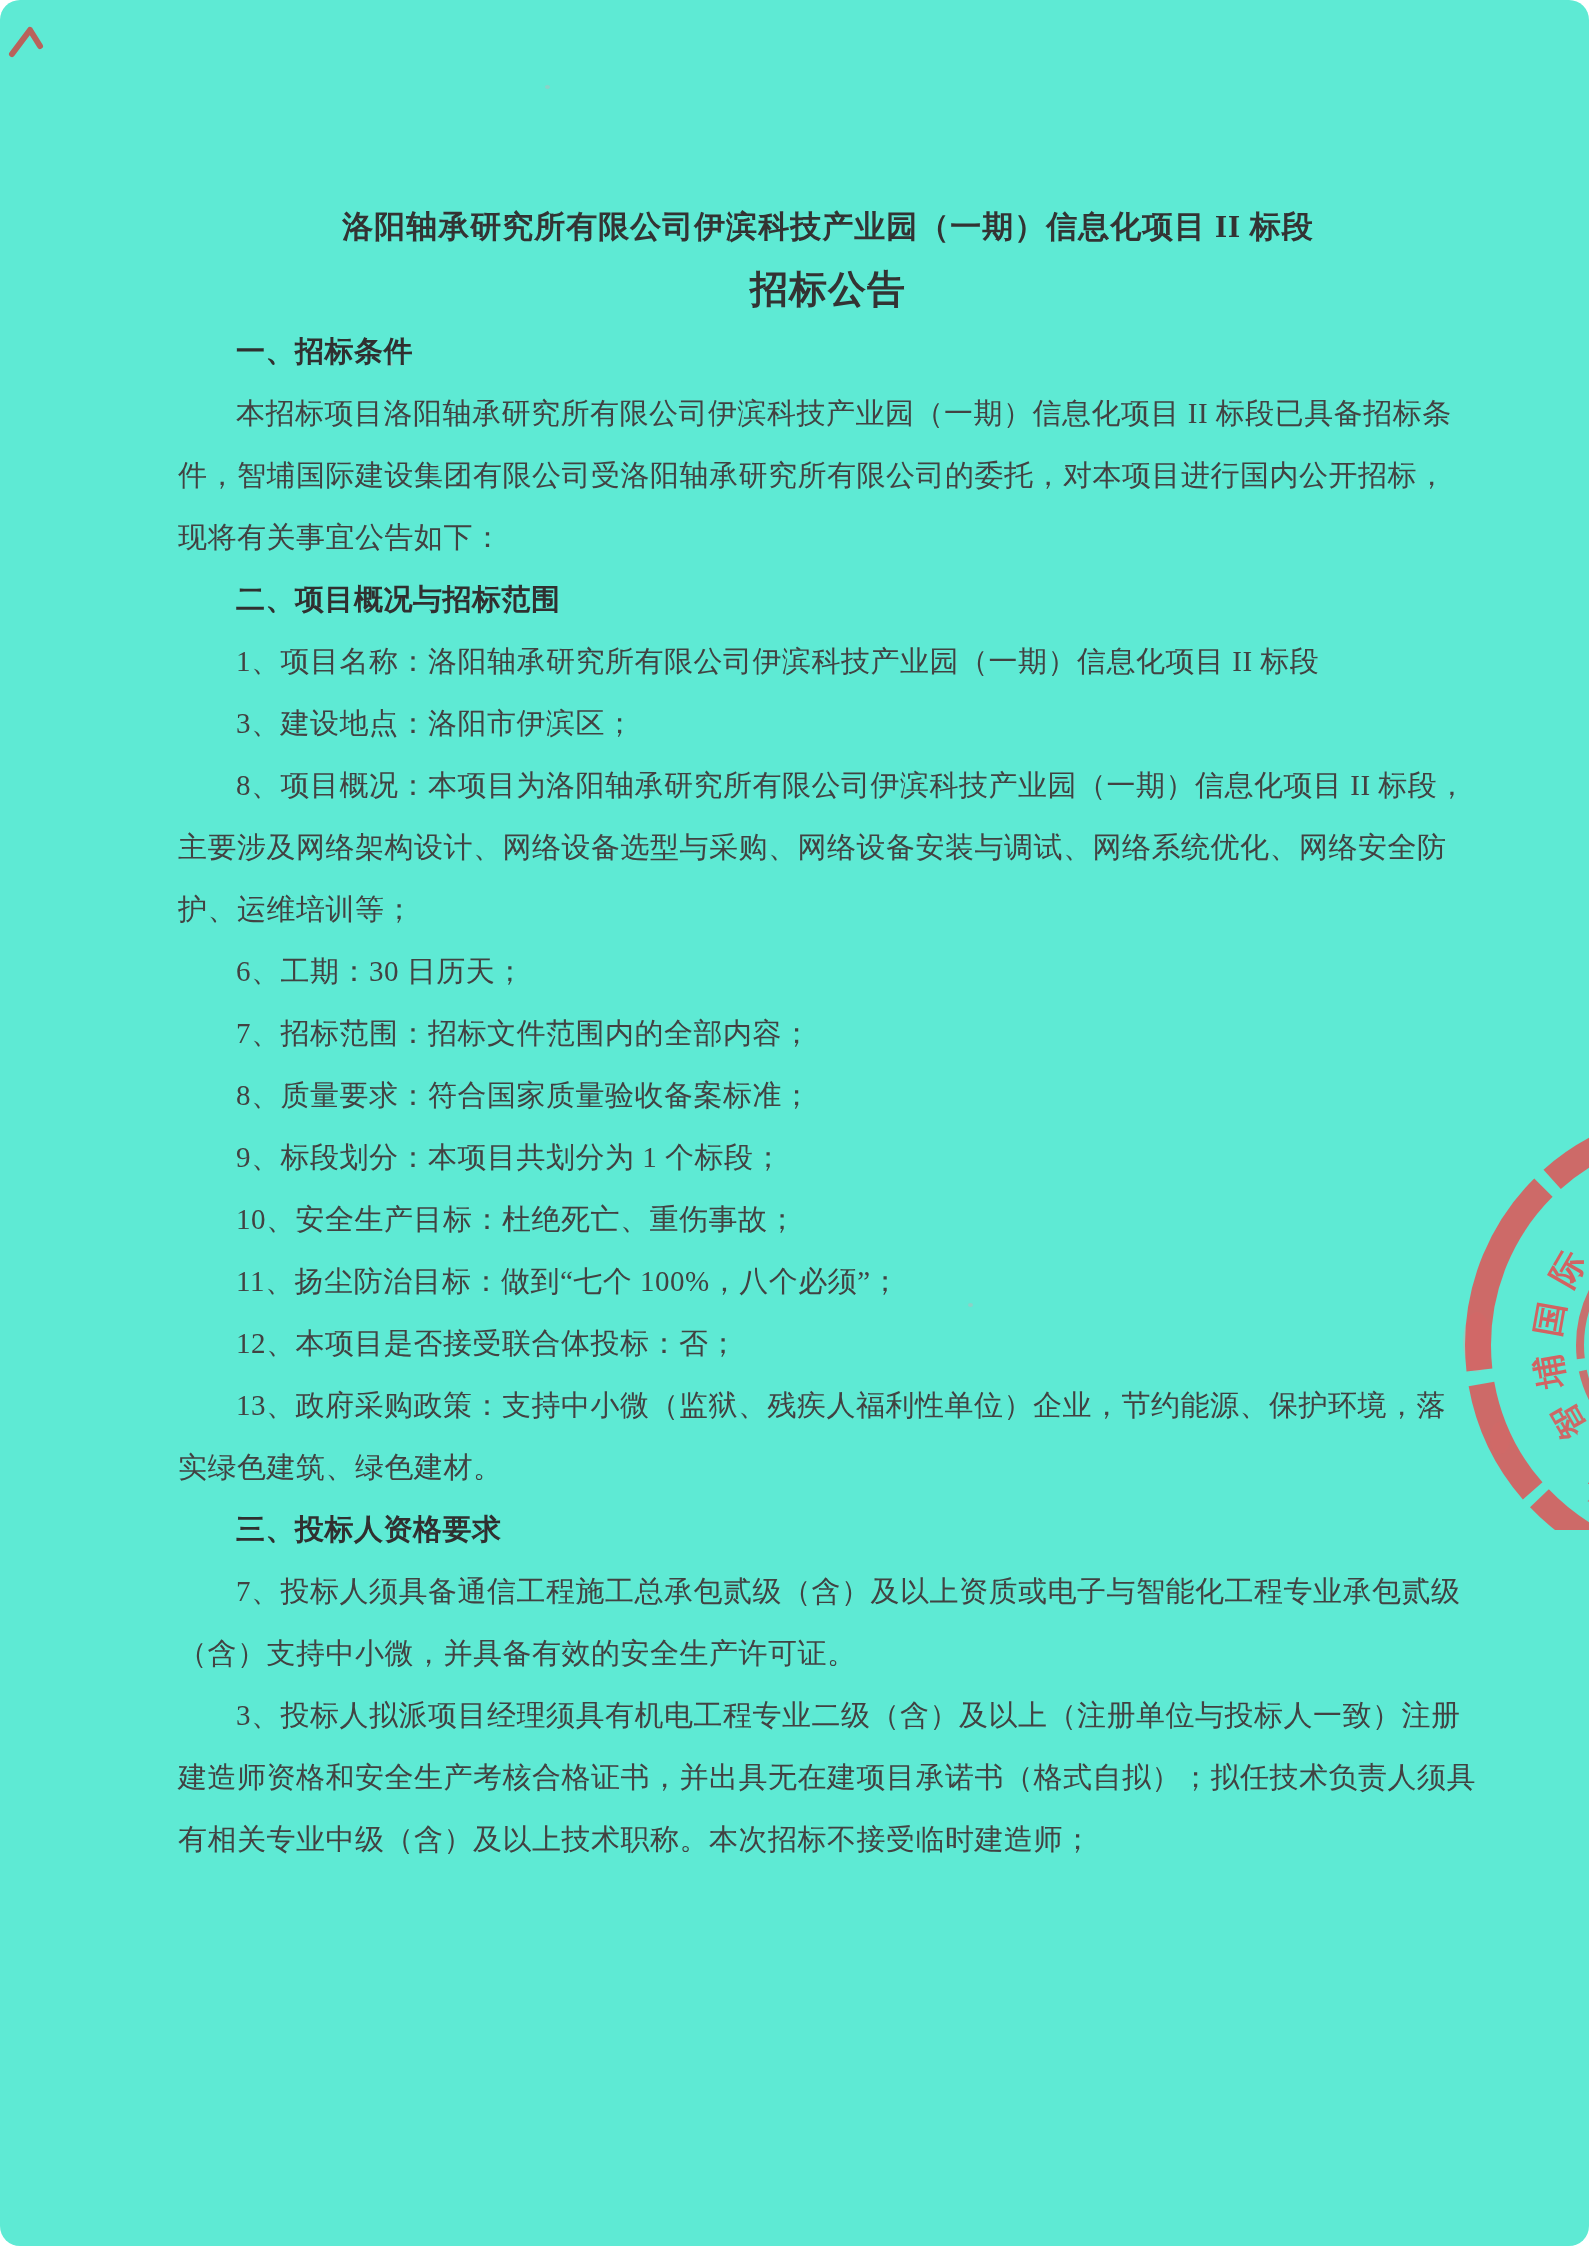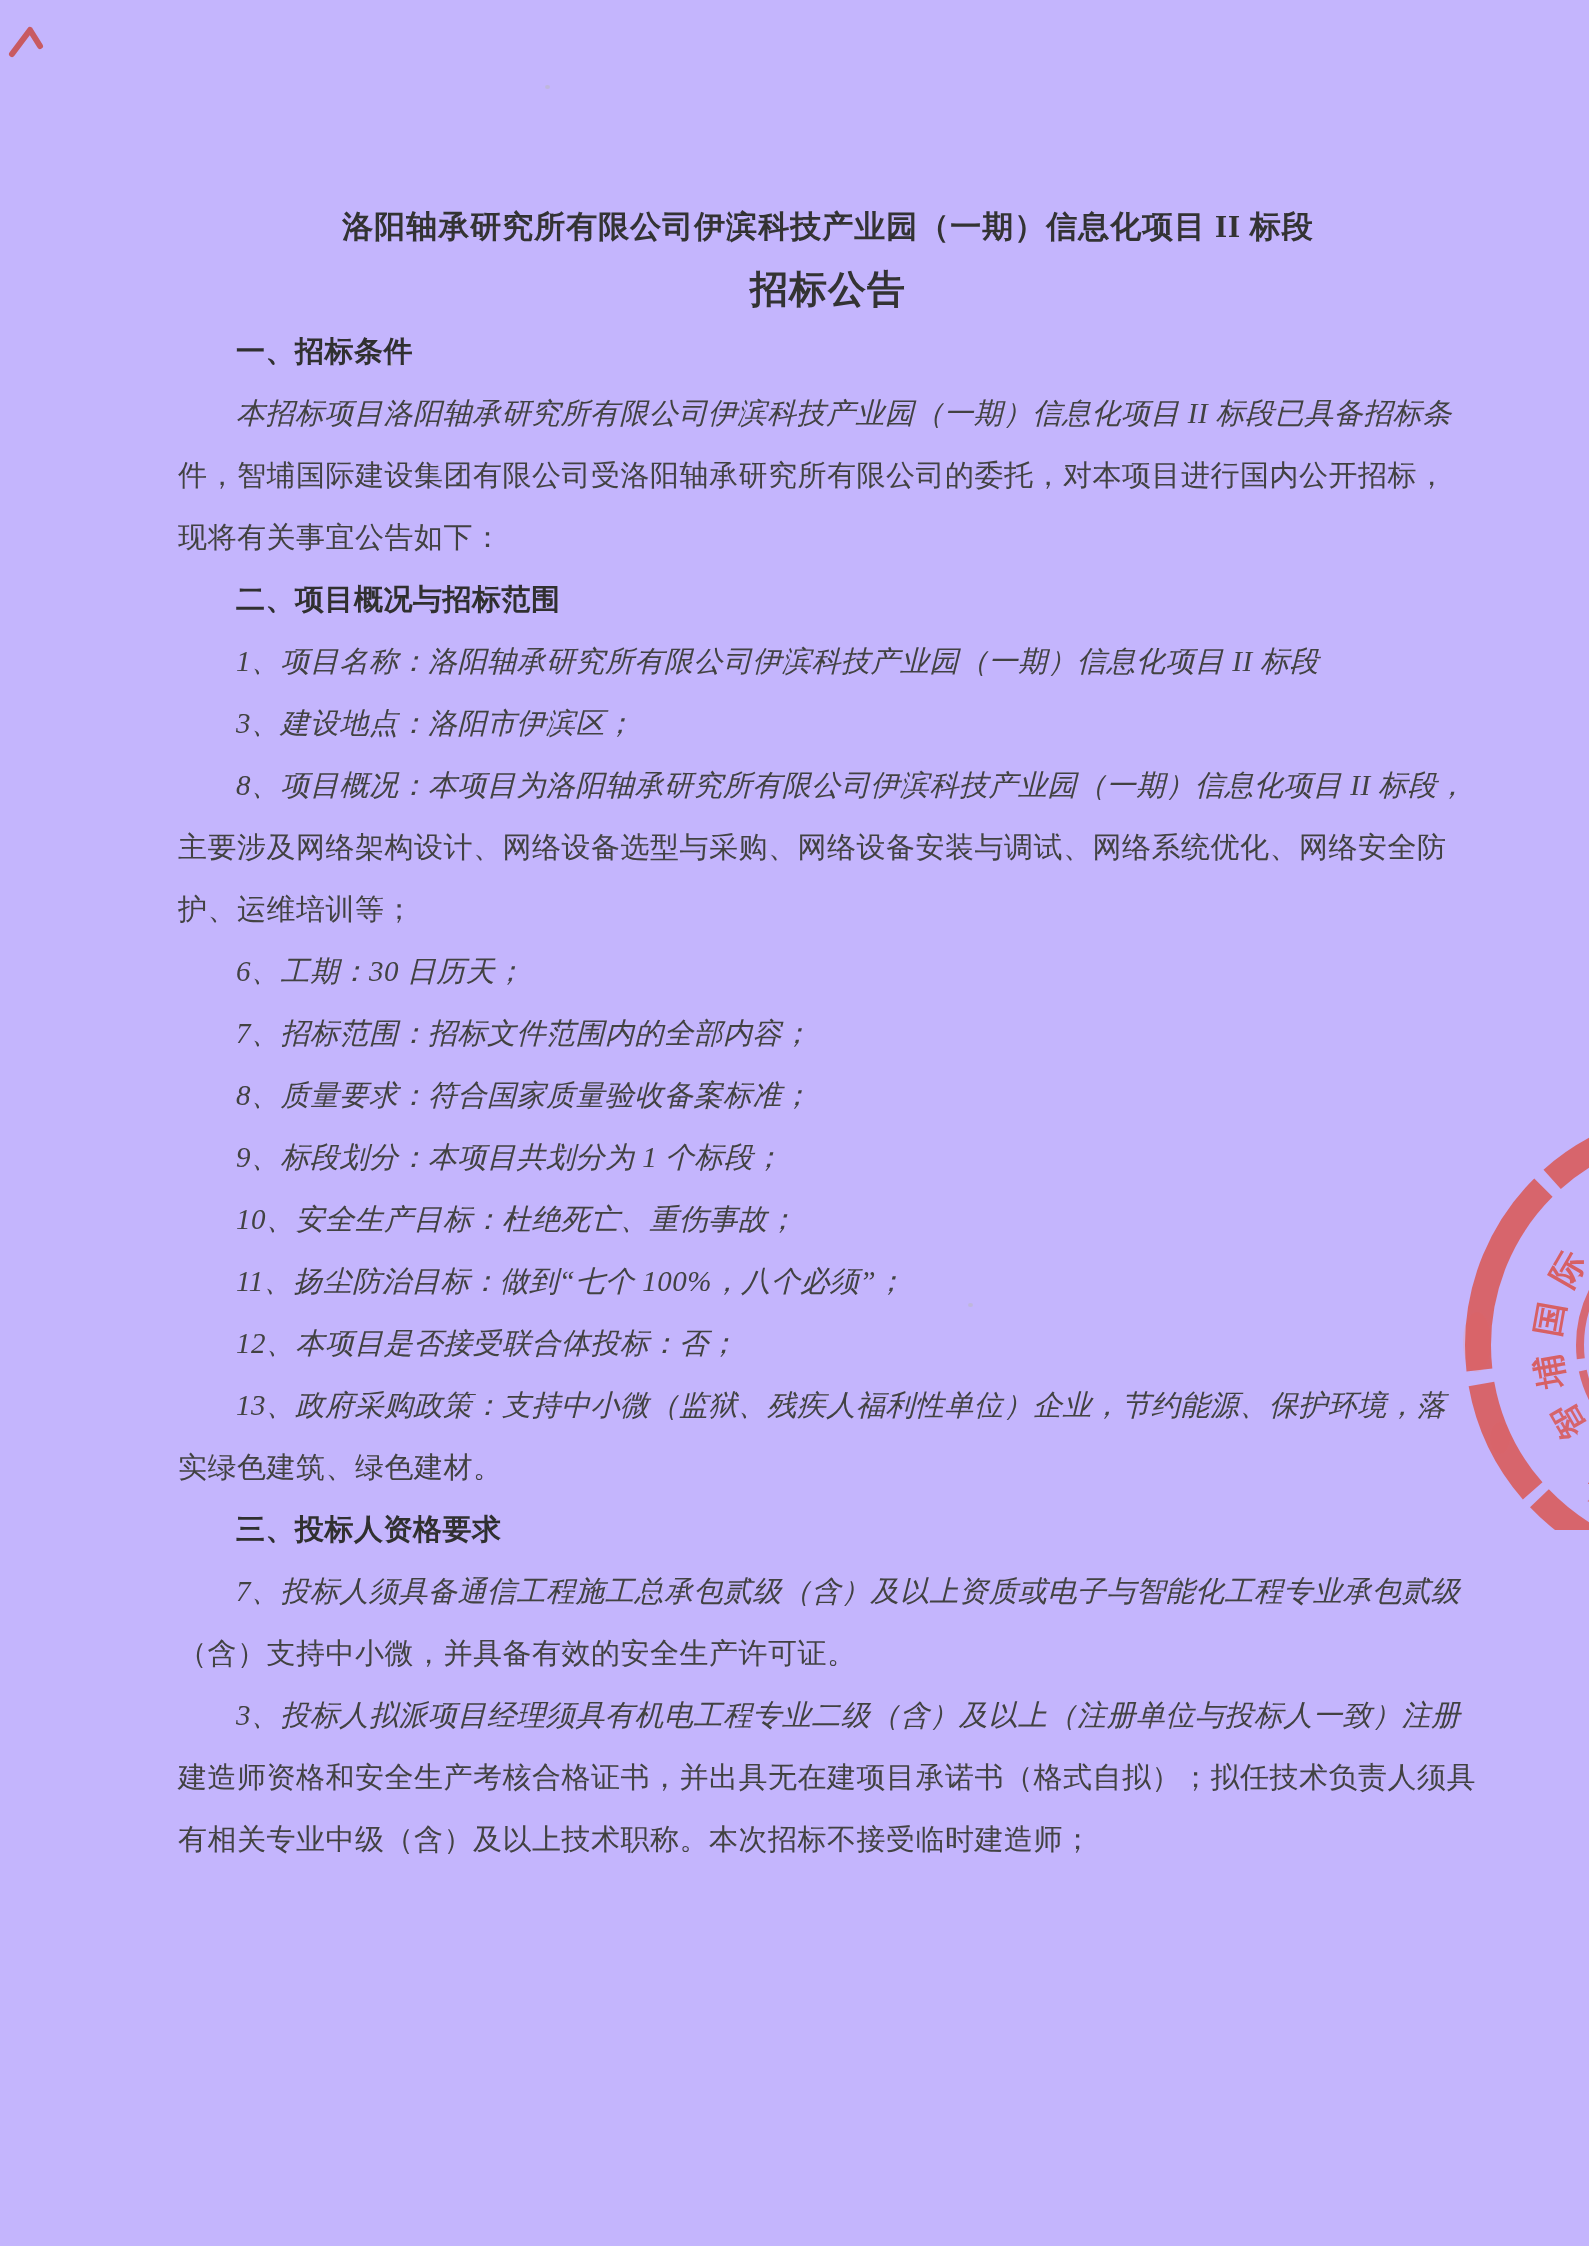--- a/index.html
+++ b/index.html
@@ -1,35 +1,36 @@
 <!DOCTYPE html>
 <html><head>
 <meta charset="utf-8">
 <style>
   html,body { margin:0; padding:0; background:#ffffff; }
   #page {
     position:relative;
     width:1589px; height:2246px;
-    background:#c4b5fd;
+    background:#5eead4;
     overflow:hidden;
     font-family:"Liberation Serif","DejaVu Serif",serif;
+    border-radius:20px;
   }
   #doc {
     position:absolute;
     left:178px; top:196px;
     width:1300px;
     color:#424242;
     font-size:29px;
     letter-spacing:0.5px;
   }
   .line {
     height:62px; line-height:62px;
     white-space:nowrap;
   }
-  .indent  { padding-left:58px;font-style:italic; }
+  .indent  { padding-left:58px; }
   .flush   { padding-left:0; }
   .heading { padding-left:58px; font-weight:bold; color:#303030; }
   .title {
     text-align:center; font-weight:bold;
     font-size:31px; letter-spacing:1px; color:#333333;
     padding-left:0;
   }
   .subtitle {
     text-align:center; font-weight:bold;
     font-size:38px; letter-spacing:1px; color:#333333;

